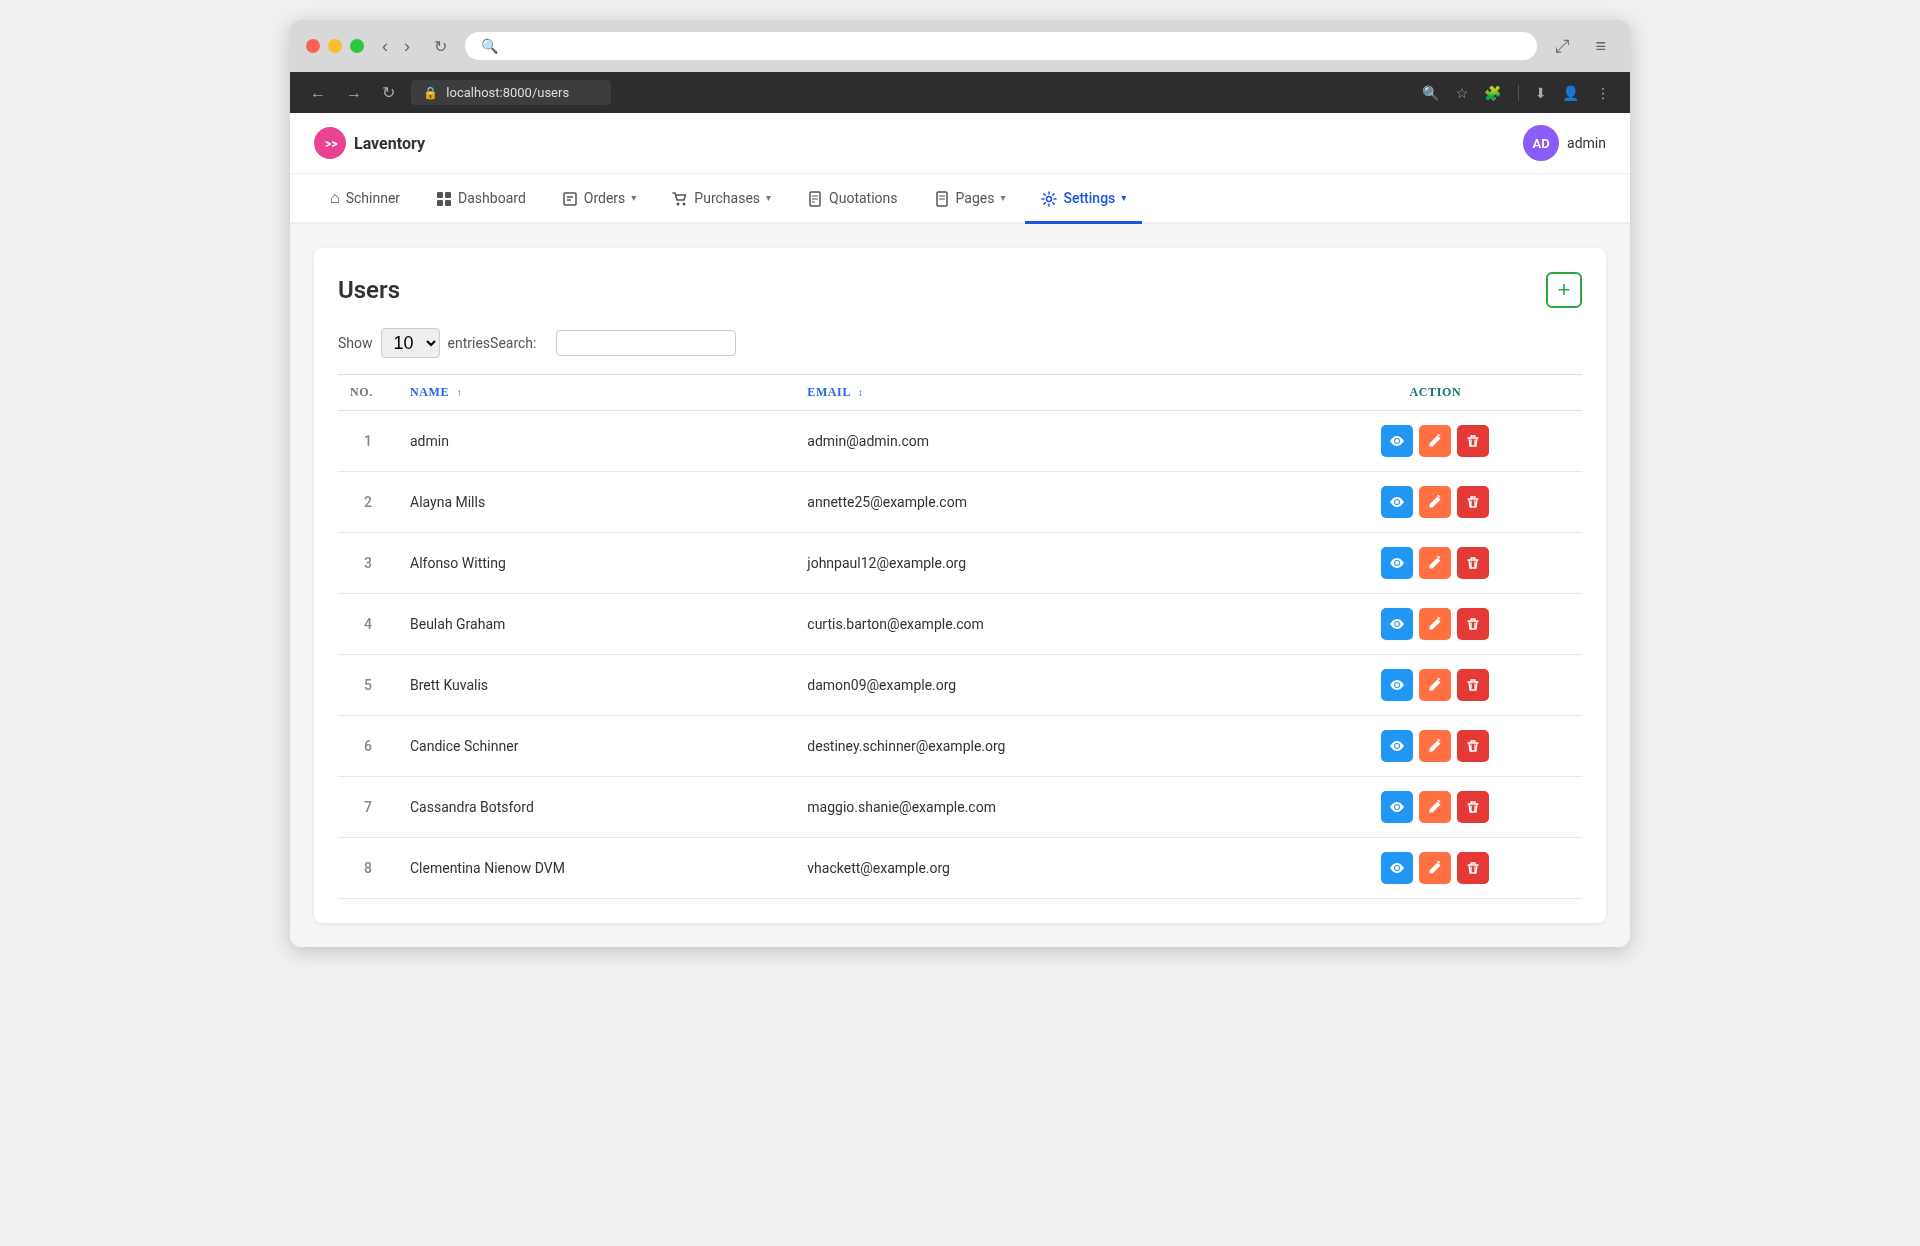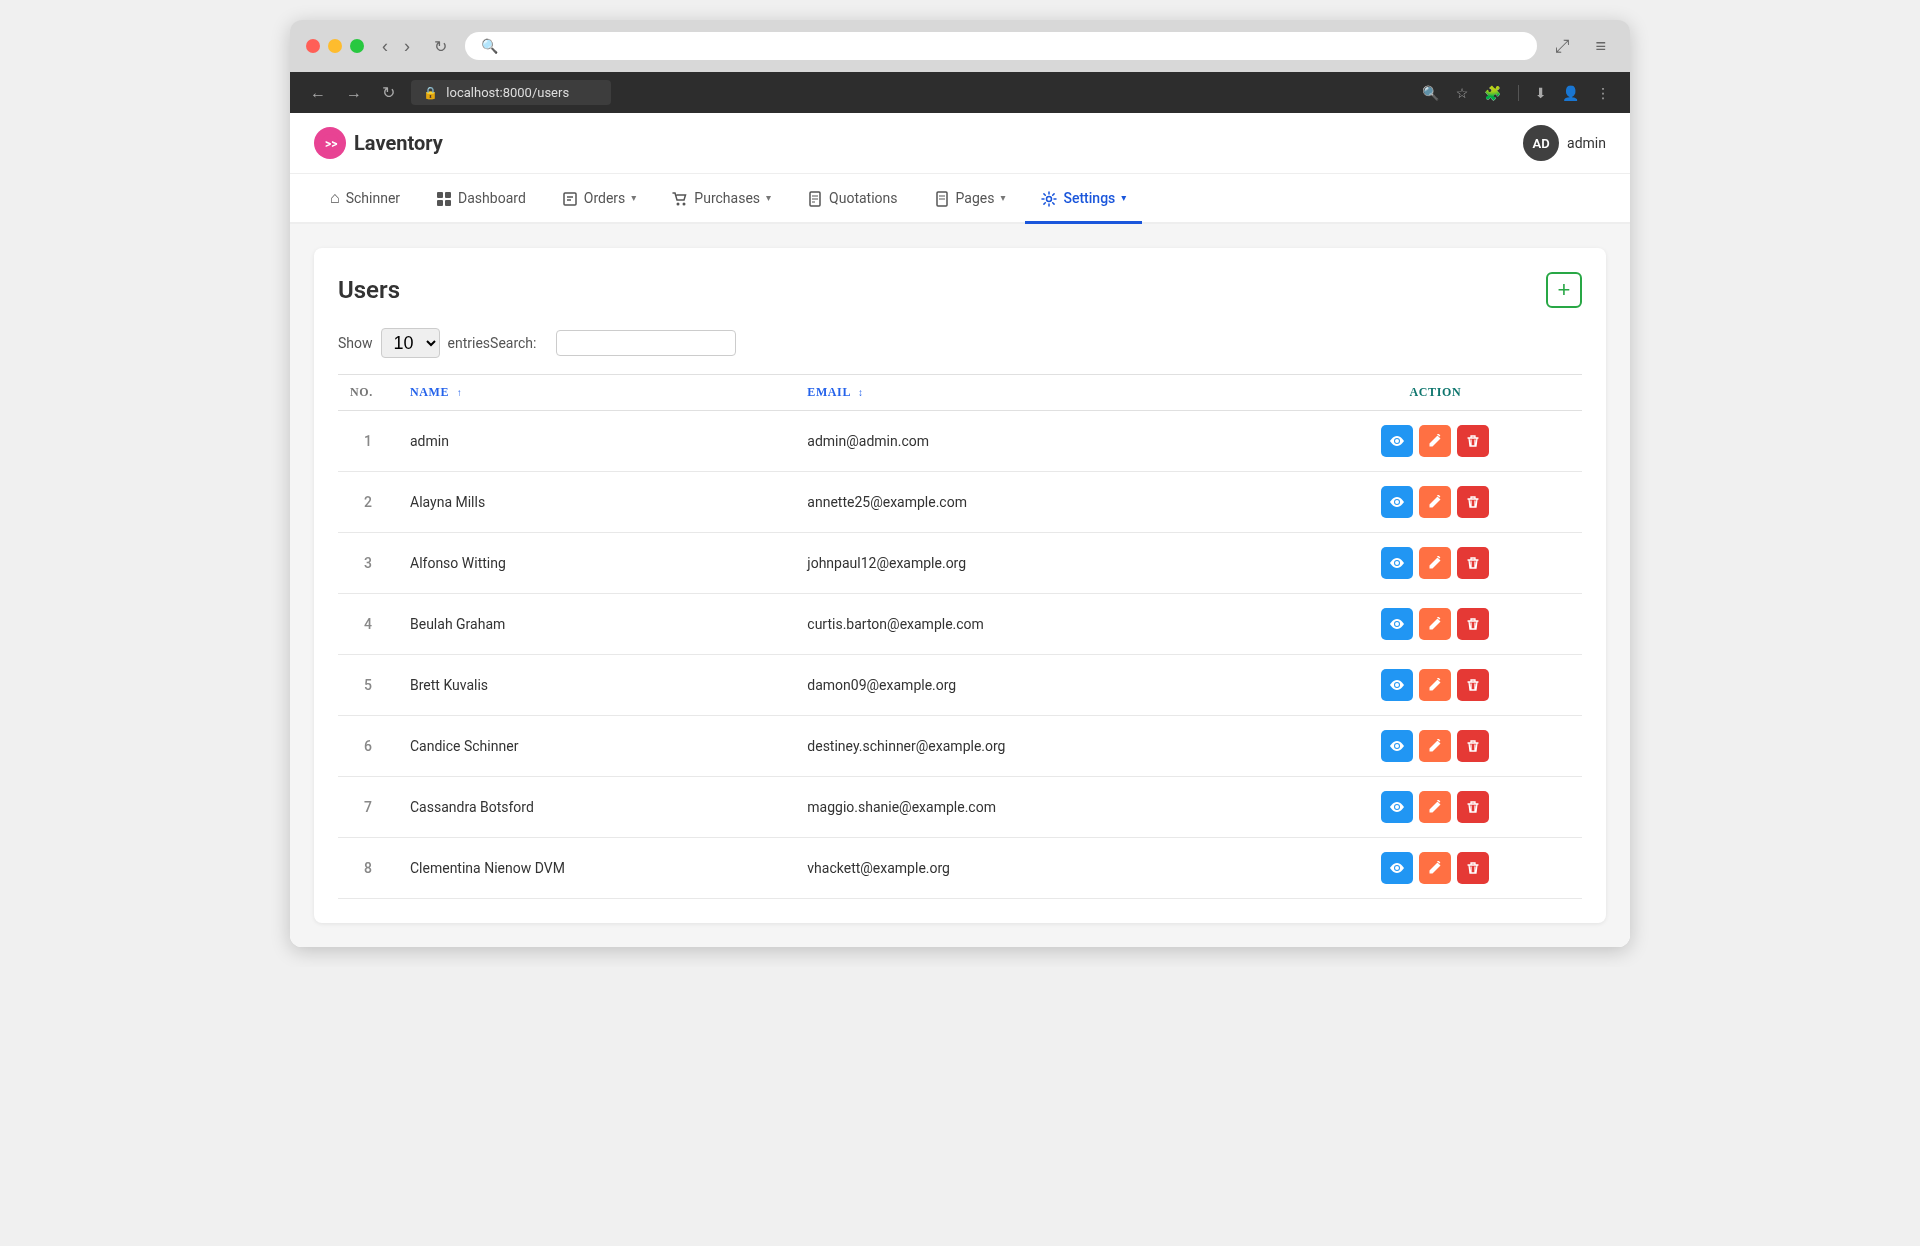--- a/index.html
+++ b/index.html
@@ -106,25 +106,25 @@
       border-bottom: 1px solid #eee;
     }
     .logo-area { display: flex; align-items: center; gap: 8px; }
     .logo-icon {
       width: 32px; height: 32px;
       background: #e84393;
       border-radius: 50%;
       display: flex; align-items: center; justify-content: center;
       color: white; font-weight: bold; font-size: 14px;
     }
-    .logo-text { font-size: 20px; font-weight: 700; color: #333; }
+    .logo-text { font-size: 16px; font-weight: 700; color: #333; }
     .user-area { display: flex; align-items: center; gap: 8px; }
     .user-avatar {
       width: 36px; height: 36px; border-radius: 50%;
-      background: #404040; display: flex; align-items: center; justify-content: center;
+      background: #8b5cf6; display: flex; align-items: center; justify-content: center;
       color: white; font-weight: 600; font-size: 13px;
     }
     .user-name { font-size: 14px; color: #333; }
 
     
     .app-nav {
       background: white;
       padding: 0 24px;
       display: flex;
       align-items: center;

